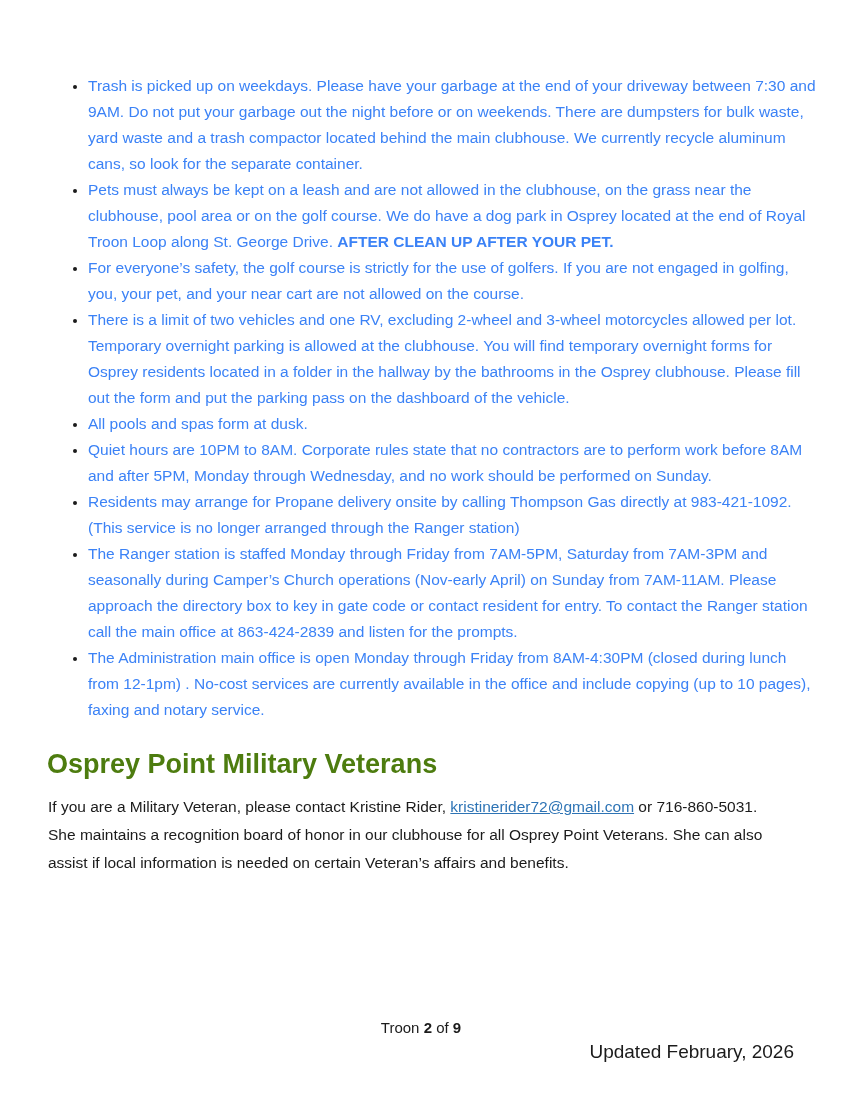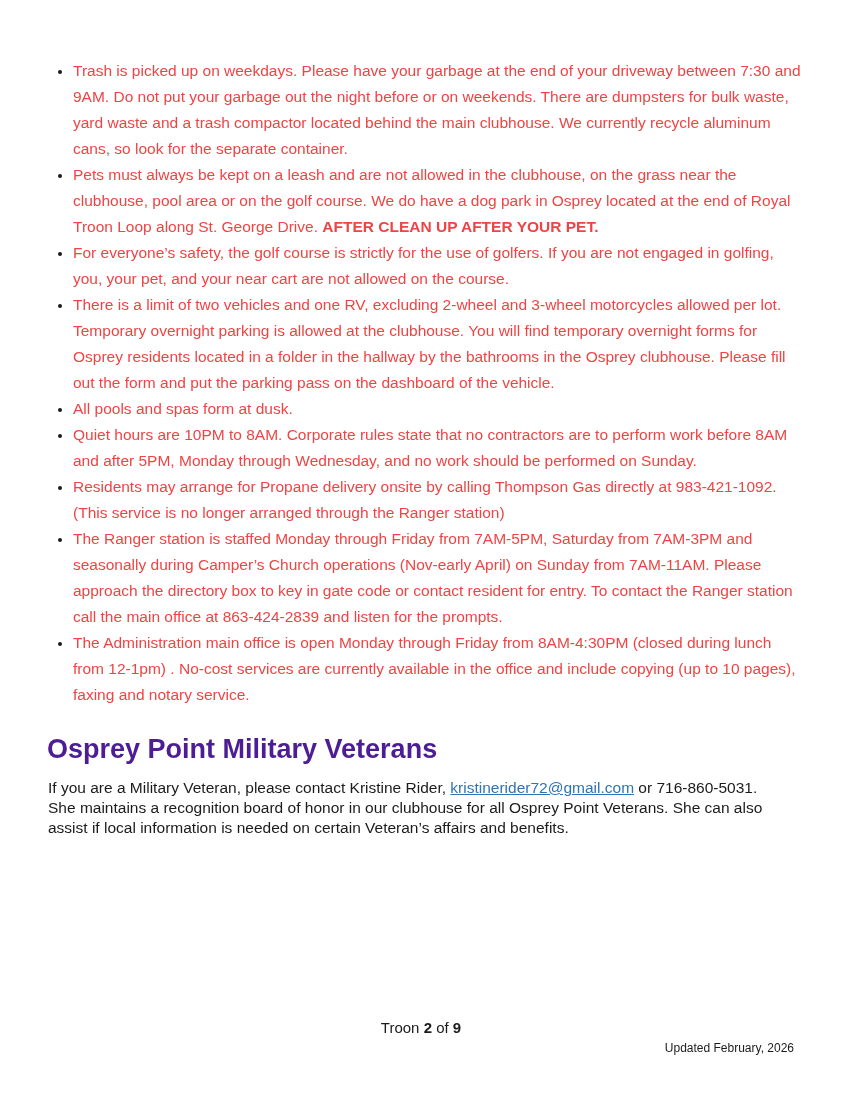--- a/index.html
+++ b/index.html
@@ -12,63 +12,63 @@
     position: relative;
     overflow: hidden;
   }
   .page {
     position: absolute;
     inset: 0;
     padding: 58px 0 0 48px;
     box-sizing: border-box;
   }
   ul.rules {
-    margin: 0;
+    margin: 15px;
     padding: 0 0 0 25px;
     width: 732px;
     font-size: 15.5px;
     line-height: 26px;
-    color: #ef4444;
+    color: #3b82f6;
   }
   ul.rules li { margin: 0; padding: 0; }
   ul.rules li::marker { color: #1b1b1b; font-size: 13px; }
   .bold-inline { font-weight: bold; }
   h1.section-heading {
     margin: 24px 0 12px -1px;
     font-size: 27px;
     line-height: 34px;
     font-weight: bold;
-    color: #4c1d95;
+    color: #4d7c0f;
     width: 768px;
   }
   p.veterans-para {
     margin: 0;
     width: 734px;
     font-size: 15.5px;
-    line-height: 20px;
+    line-height: 28px;
   }
   a.email-link {
     color: #2e74b5;
     text-decoration: underline;
     cursor: pointer;
   }
   .footer-page {
     position: absolute;
     top: 1019px;
     left: 0;
     width: 864px;
     text-align: center;
     font-size: 15px;
     transform: translateX(-11px);
   }
   .footer-updated {
     position: absolute;
     top: 1041px;
     right: 70px;
-    font-size: 12px;
+    font-size: 19px;
   }
 </style>
 </head>
 <body>
 
 <div class="page">
 
   <ul class="rules">
     <li><span>Trash is picked up on weekdays.  Please have your garbage at the end of your driveway between 7:30 and 9AM.  Do not put your garbage out the night before or on weekends.  There are dumpsters for bulk waste, yard waste and a trash compactor located behind the main clubhouse.  We currently recycle aluminum cans, so look for the separate container.</span></li>
     <li><span>Pets must always be kept on a leash and are not allowed in the clubhouse, on the grass near the clubhouse, pool area or on the golf course.  We do have a dog park in Osprey located at the end of Royal Troon Loop along St. George Drive.  </span><span class="bold-inline">AFTER CLEAN UP AFTER YOUR PET.</span></li>

